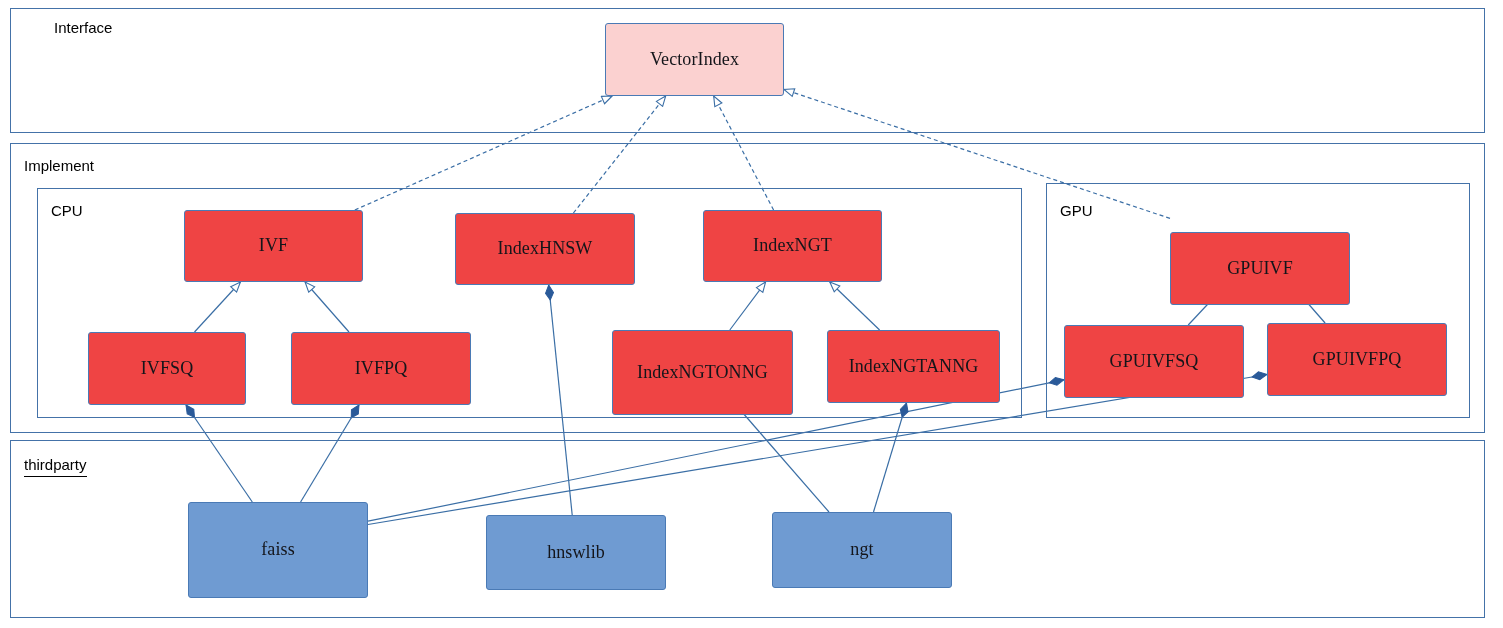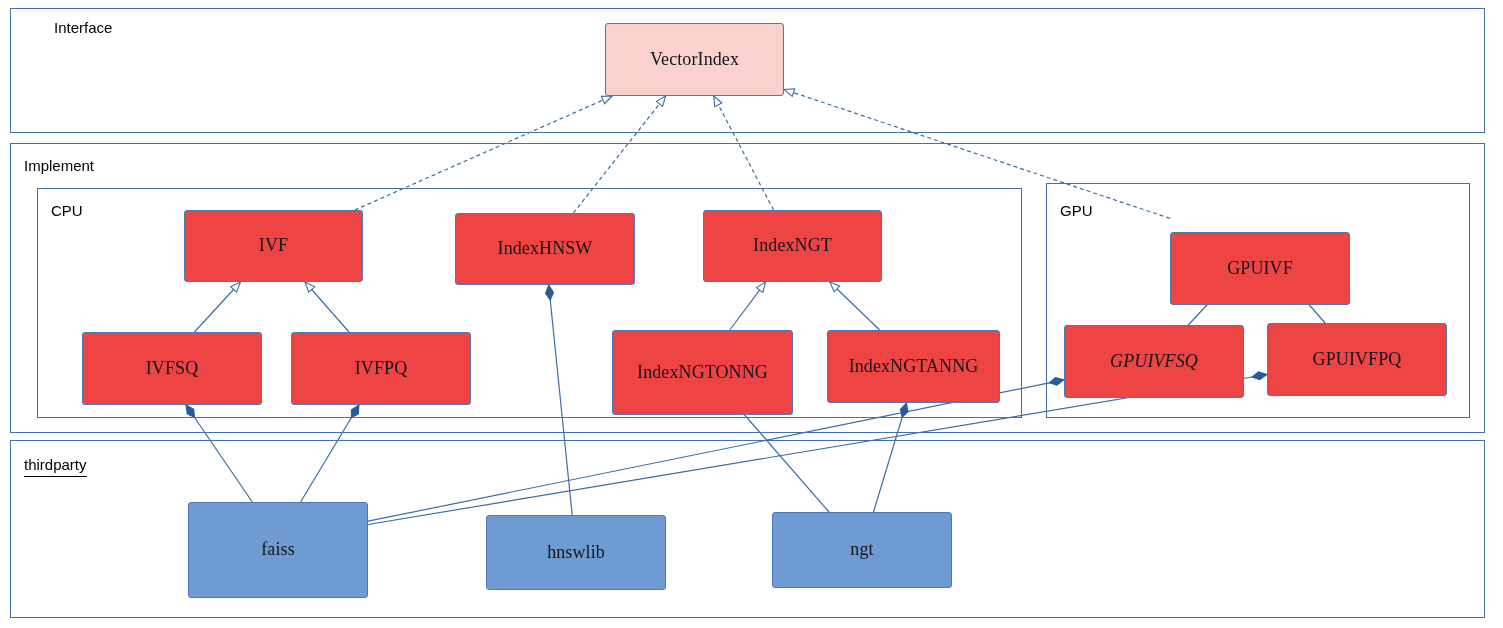--- a/index.html
+++ b/index.html
@@ -115,33 +115,33 @@
       </div>
       <div class="node green" style="left: 455px; top: 213px; width: 180px; height: 72px;">
         <span>IndexHNSW</span>
       </div>
       <div class="node green" style="left: 703px; top: 210px; width: 179px; height: 72px;">
         <span>IndexNGT</span>
       </div>
       <div class="node green" style="left: 1170px; top: 212px; width: 180px; height: 73px; margin-top: 20px;">
         <span>GPUIVF</span>
       </div>
-      <div class="node green" style="left: 82px; top: 332px; width: 180px; height: 73px;">
+      <div class="node green" style="left: 88px; top: 332px; width: 158px; height: 73px;">
         <span>IVFSQ</span>
       </div>
       <div class="node green" style="left: 291px; top: 332px; width: 180px; height: 73px;">
         <span>IVFPQ</span>
       </div>
       <div class="node green" style="left: 612px; top: 330px; width: 181px; height: 85px;">
         <span>IndexNGTONNG</span>
       </div>
       <div class="node green" style="left: 827px; top: 330px; width: 173px; height: 73px;">
         <span>IndexNGTANNG</span>
       </div>
-      <div class="node green" style="left: 1064px; top: 325px; width: 180px; height: 73px; font-style: italic;">
+      <div class="node green" style="left: 1064px; top: 325px; width: 180px; height: 73px;">
         <span>GPUIVFSQ</span>
       </div>
       <div class="node green" style="left: 1267px; top: 323px; width: 180px; height: 73px;">
         <span>GPUIVFPQ</span>
       </div>
       <div class="node blue" style="left: 188px; top: 502px; width: 180px; height: 96px;">
         <span>faiss</span>
       </div>
       <div class="node blue" style="left: 486px; top: 515px; width: 180px; height: 75px;">
         <span>hnswlib</span>

